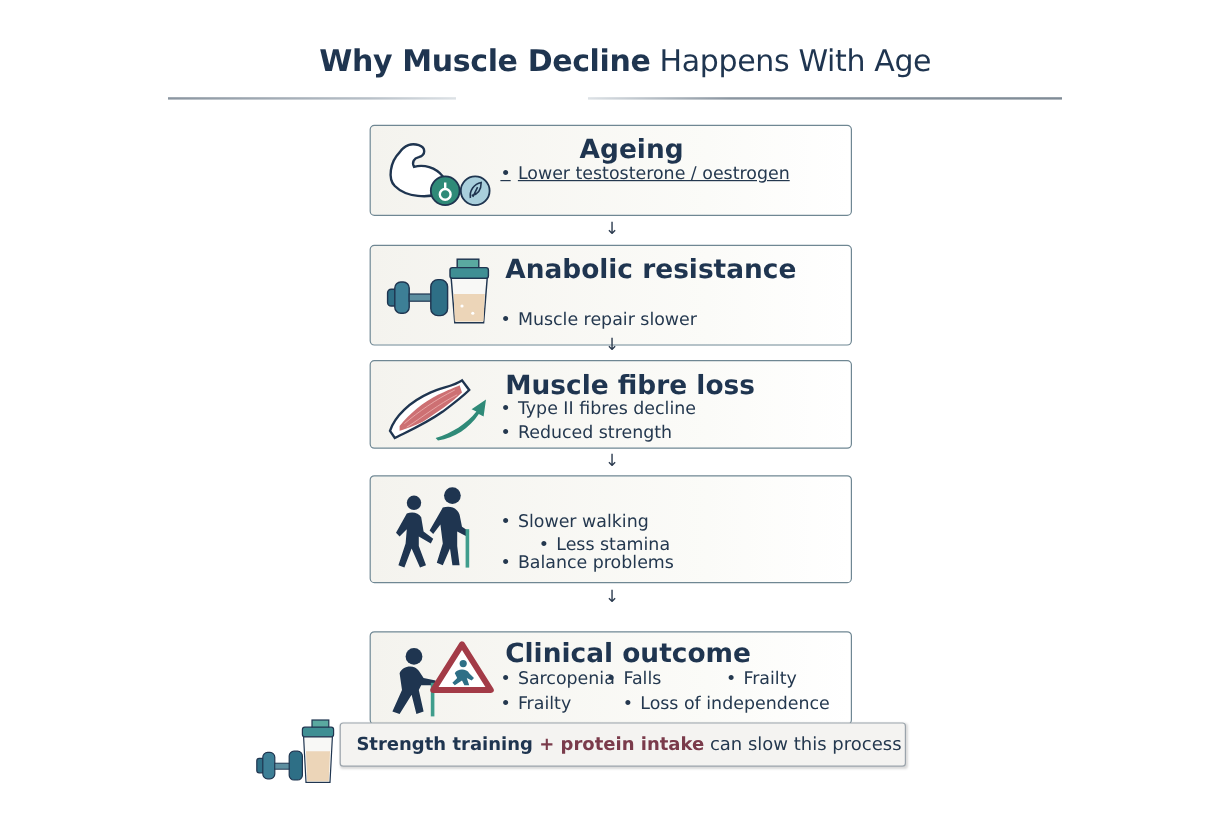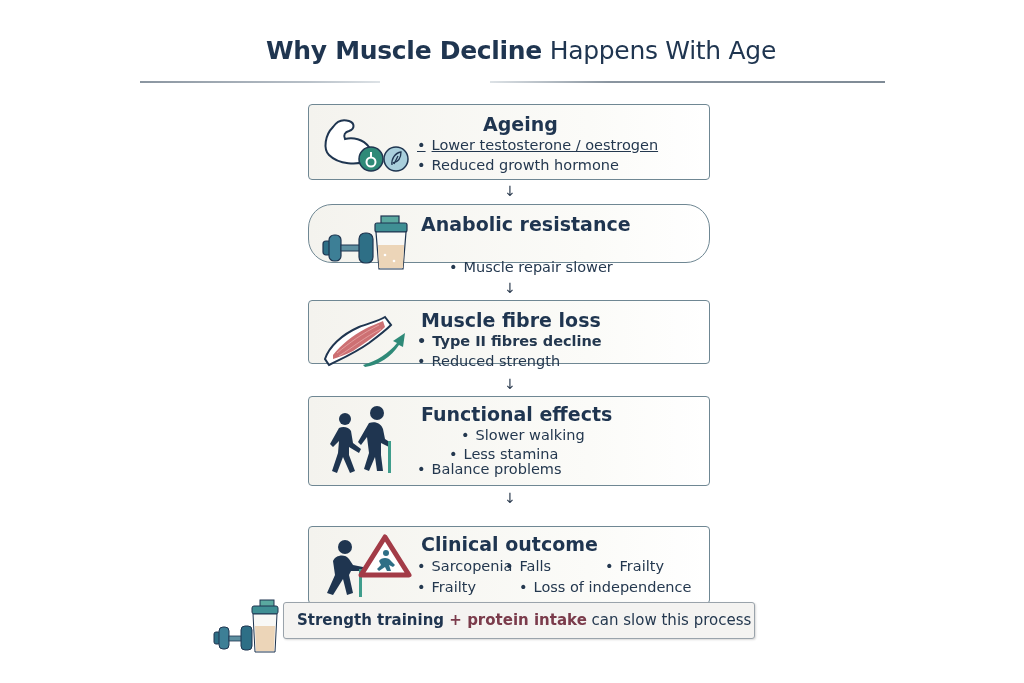--- a/index.html
+++ b/index.html
@@ -8,21 +8,21 @@
   .title { position:absolute; left:0; width:966px; top:36px; text-align:center; font-size:25px;
            color:#1f3550; letter-spacing:-0.3px;padding-left:38px; }
   .title .b { font-weight:bold; }
   .rule { position:absolute; top:81px; height:2px; }
   .rule.left { left:140px; width:240px; background:linear-gradient(90deg,#8a95a0,#b8c0c8 70%,#dde2e6); }
   .rule.right { left:490px; width:395px; background:linear-gradient(90deg,#dde2e6,#8a95a0 30%,#7f8b96); }
 
   .box { position:absolute; left:308px; width:402px; border:1.5px solid #6f8793; border-radius:4px;
          background:linear-gradient(90deg,#f4f3ee,#fbfbf8 70%,#ffffff); box-sizing:border-box; }
   .box .icon { position:absolute; left:10px; top:6px; }
-  .box .heading { position:absolute; font-weight:bold; font-size:19px; color:#1f3550; white-space:nowrap; }
+  .box .heading { position:absolute; font-weight:bold; font-size:22px; color:#1f3550; white-space:nowrap; }
   .box .line { position:absolute; font-size:14.5px; color:#24384f; white-space:nowrap; }
   .box .line .bullet { margin-right:6px; }
   .box .line strong { font-weight:bold; }
 
   .arrow { position:absolute; left:500px; width:20px; text-align:center; font-size:14px; color:#2a3a4e; }
 
   .cta { position:absolute; left:283px; top:602px; width:472px; height:37px; border:1.5px solid #9aa3ab;
          border-radius:3px; background:#f4f3f1; box-sizing:border-box; box-shadow:1px 1px 2px rgba(0,0,0,0.15); }
   .cta .txt { position:absolute; left:13px; top:8px; font-size:15px; color:#24384f; white-space:nowrap; }
   .cta .s1 { font-weight:bold; color:#1f3550; }
@@ -45,71 +45,69 @@
       <path d="M10 44 C4 38 6 24 14 16 C18 10 24 8 30 10 C36 12 36 18 30 20 C26 21 24 24 26 28 C34 26 44 28 50 36 L50 50 C38 54 20 54 10 44 Z" fill="#ffffff" stroke="#1f3550" stroke-width="2"></path>
       <circle cx="52" cy="48" r="12" fill="#2f8a78" stroke="#1f3550" stroke-width="1.5"></circle>
       <circle cx="52" cy="51" r="4.5" fill="none" stroke="#ffffff" stroke-width="2"></circle>
       <line x1="52" y1="41" x2="52" y2="46" stroke="#ffffff" stroke-width="2"></line>
       <circle cx="77" cy="48" r="12" fill="#a9cfdc" stroke="#1f3550" stroke-width="1.5"></circle>
       <path d="M73 54 C72 48 76 42 82 41 C82 47 79 51 74 52 M75 53 L79 45" fill="none" stroke="#1f3550" stroke-width="1.3"></path>
     </svg>
   </span>
   <div class="heading" style="left:174px;top:8px;">Ageing</div>
   <div class="line" style="left:108px;top:32px;text-decoration:underline;"><span class="bullet">•</span><span>Lower testosterone / oestrogen</span></div>
-  <div class="line" style="left:108px;top:52px;"><span class="bullet">•</span><span>Reduced growth hormone</span></div>
 </div>
 <div class="arrow" style="top:183px;">↓</div>
 
-<div class="box" style="top:204px;height:59px;border-radius:24px;">
+<div class="box" style="top:204px;height:84px;">
   <span class="icon">
     <svg width="95" height="64" viewBox="0 0 95 64">
       <rect x="4" y="30" width="8" height="14" rx="3" fill="#2e6f86" stroke="#1f3550" stroke-width="1.2"></rect>
       <rect x="10" y="24" width="12" height="26" rx="5" fill="#3d7f96" stroke="#1f3550" stroke-width="1.2"></rect>
       <rect x="22" y="34" width="20" height="6" fill="#5d8fa0" stroke="#1f3550" stroke-width="1"></rect>
       <rect x="40" y="22" width="14" height="30" rx="6" fill="#2e6f86" stroke="#1f3550" stroke-width="1.2"></rect>
       <rect x="62" y="5" width="18" height="8" fill="#5aa9a0" stroke="#1f3550" stroke-width="1.2"></rect>
       <rect x="56" y="12" width="32" height="9" rx="2" fill="#3f8f94" stroke="#1f3550" stroke-width="1.2"></rect>
       <path d="M57 21 L87 21 L84 58 L60 58 Z" fill="#f8f8f6" stroke="#1f3550" stroke-width="1.2"></path>
       <path d="M59 34 L85 34 L84 57 L60 57 Z" fill="#ecd5b8"></path>
       <circle cx="66" cy="44" r="1.3" fill="#fff"></circle>
         <circle cx="75" cy="50" r="1.3" fill="#fff"></circle>
     </svg>
   </span>
   <div class="heading" style="left:112px;top:8px;">Anabolic resistance</div>
-  <div class="line" style="left:108px;top:54px;margin-left:32px;"><span class="bullet">•</span><span>Muscle repair slower</span></div>
+  <div class="line" style="left:108px;top:54px;"><span class="bullet">•</span><span>Muscle repair slower</span></div>
 </div>
 <div class="arrow" style="top:280px;">↓</div>
 
-<div class="box" style="top:300px;height:64px;">
+<div class="box" style="top:300px;height:74px;">
   <span class="icon">
     <svg width="95" height="64" viewBox="0 0 95 64">
       <path d="M6 52 C10 40 22 28 40 20 C50 16 60 14 66 10 L72 18 C66 24 58 30 50 36 C36 46 22 52 10 58 Z" fill="#ffffff" stroke="#1f3550" stroke-width="2"></path>
       <path d="M14 48 C22 38 34 28 46 22 C54 18 60 16 64 14 L66 20 C58 28 46 36 34 44 C26 48 20 50 14 52 Z" fill="#c4575b" opacity="0.85"></path>
       <path d="M18 46 C30 36 44 26 60 18 M20 49 C34 40 46 30 62 22" stroke="#e8a8a8" stroke-width="0.8" fill="none"></path>
       <path d="M44 58 C58 54 70 46 78 36 L74 34 L86 26 L84 40 L80 38 C72 50 60 58 46 60 Z" fill="#2f8a78"></path>
     </svg>
   </span>
   <div class="heading" style="left:112px;top:8px;">Muscle fibre loss</div>
-  <div class="line" style="left:108px;top:32px;font-weight:bold;"><span class="bullet">•</span><span>Type II fibres decline</span></div>
+  <div class="line" style="left:108px;top:32px;"><span class="bullet">•</span><span>Type II fibres decline</span></div>
   <div class="line" style="left:108px;top:52px;"><span class="bullet">•</span><span>Reduced strength</span></div>
 </div>
 <div class="arrow" style="top:376px;">↓</div>
 
 <div class="box" style="top:396px;height:90px;">
   <span class="icon" style="top:4px;">
     <svg width="95" height="80" viewBox="0 0 95 80">
       <circle cx="26" cy="18" r="6" fill="#1f3550"></circle>
       <path d="M20 27 C24 25 30 26 32 30 L34 42 L42 48 L40 52 L30 46 L30 54 L36 70 L31 72 L24 56 L18 72 L13 70 L19 52 L20 40 L14 46 L11 43 Z" fill="#1f3550"></path>
       <circle cx="58" cy="12" r="7" fill="#1f3550"></circle>
       <path d="M50 22 C56 20 62 22 64 28 L66 38 L72 42 L70 46 L62 42 L62 54 L64 70 L58 70 L56 56 L50 70 L45 68 L50 52 L48 36 L42 44 L39 41 Z" fill="#1f3550"></path>
       <rect x="69" y="40" width="3" height="32" fill="#3f9d8c"></rect>
     </svg>
   </span>
-  <div class="heading" style="left:112px;top:6px;">Functional effects</div>
-  <div class="line" style="left:108px;top:30px;margin-left:44px;"><span class="bullet">•</span><span>Slower walking</span></div>
+  <div class="line" style="left:108px;top:30px;"><span class="bullet">•</span><span>Slower walking</span></div>
   <div class="line" style="left:108px;top:49px;margin-left:32px;"><span class="bullet">•</span><span>Less stamina</span></div>
   <div class="line" style="left:108px;top:64px;"><span class="bullet">•</span><span>Balance problems</span></div>
 </div>
 <div class="arrow" style="top:490px;">↓</div>
 
 <div class="box" style="top:510px;height:78px;margin-top:16px;">
   <span class="icon" style="top:4px;">
     <svg width="95" height="70" viewBox="0 0 95 70">
       <circle cx="26" cy="16" r="7" fill="#1f3550"></circle>
       <path d="M14 30 C16 24 26 22 30 28 L34 34 L44 36 L44 40 L32 40 L30 44 L34 62 L28 64 L24 48 L14 64 L8 62 L16 44 Z" fill="#1f3550"></path>

